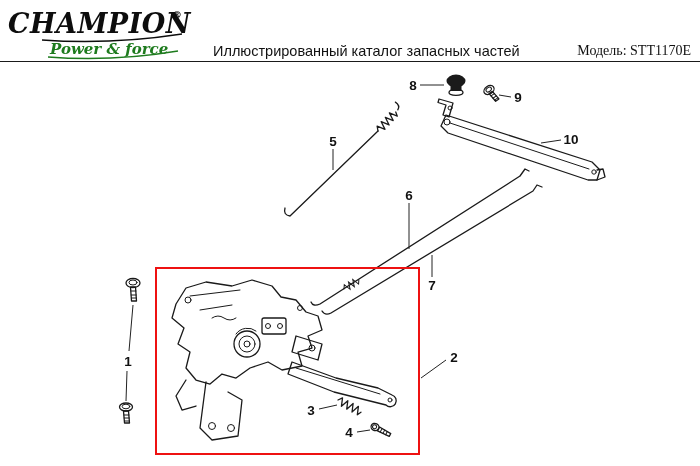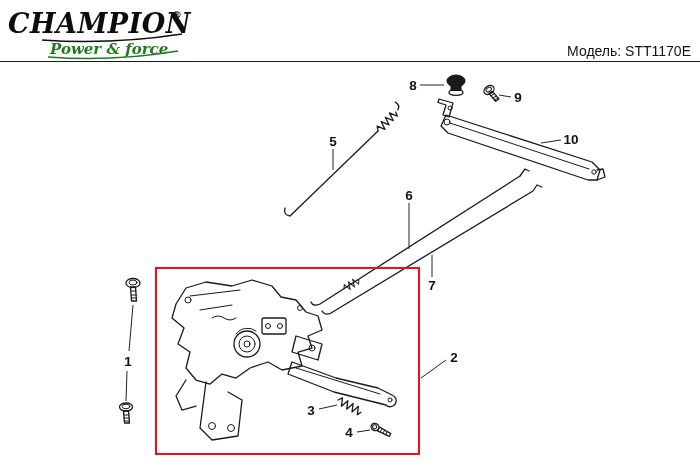--- a/index.html
+++ b/index.html
@@ -7,21 +7,21 @@
     --highlight-red:#ee1111;
     --brand-green:#1e7b1e;
     --rule:#1a1a1a;
   }
   *{margin:0;padding:0;box-sizing:border-box;}
   body{background:#ffffff;font-family:"Liberation Sans",sans-serif;}
   .page{position:relative;width:700px;height:466px;background:#fff;overflow:hidden;}
   .diagram-svg{position:absolute;top:0;left:0;}
   .logo-svg{position:absolute;top:4px;left:6px;}
   .header-title{position:absolute;top:43px;left:213px;font-size:14.5px;color:#111;white-space:nowrap;}
-  .header-model{position:absolute;top:43px;right:9px;font-size:14px;color:#111;white-space:nowrap;}
+  .header-model{position:absolute;top:43px;right:9px;font-size:14px;color:#111;white-space:nowrap;font-family:Liberation Serif, serif;}
   .header-rule{position:absolute;top:61px;left:0;width:700px;height:0;border-top:1.6px solid var(--rule);}
   
   .ink{stroke:var(--ink);fill:none;stroke-width:1.3;stroke-linecap:round;stroke-linejoin:round;}
   .ink-thin{stroke:var(--ink);fill:none;stroke-width:1;stroke-linecap:round;}
   .fill-ink{fill:var(--ink);stroke:none;}
   .leader{stroke:#222;stroke-width:1;fill:none;}
   .callout{font:bold 13.5px "Liberation Sans",sans-serif;fill:#111;}
   .hl{stroke:var(--highlight-red);stroke-width:2;fill:none;}
   .brand-name{font:italic 800 27px "DejaVu Serif",serif;fill:#0d0d0d;letter-spacing:.5px;}
   .brand-reg{font:italic bold 10px "DejaVu Serif",serif;fill:#0d0d0d;}
@@ -151,16 +151,17 @@
   </svg>
 
   <svg class="logo-svg" width="210" height="58" viewBox="0 0 210 58">
     <text class="brand-name" x="2" y="29">CHAMPION</text>
     <text class="brand-reg" x="166" y="14">®</text>
     <path class="swoosh-black" d="M36 36 Q104 41 176 30"></path>
     <text class="brand-tag" x="44" y="50">Power &amp; force</text>
     <path class="swoosh-green" d="M42 53 Q106 58 172 47"></path>
   </svg>
 
+  <div class="header-title">Иллюстрированный каталог запасных частей</div>
   <div class="header-model">Модель: STT1170E</div>
   <div class="header-rule"></div>
 
 </div>
 
 </body></html>

